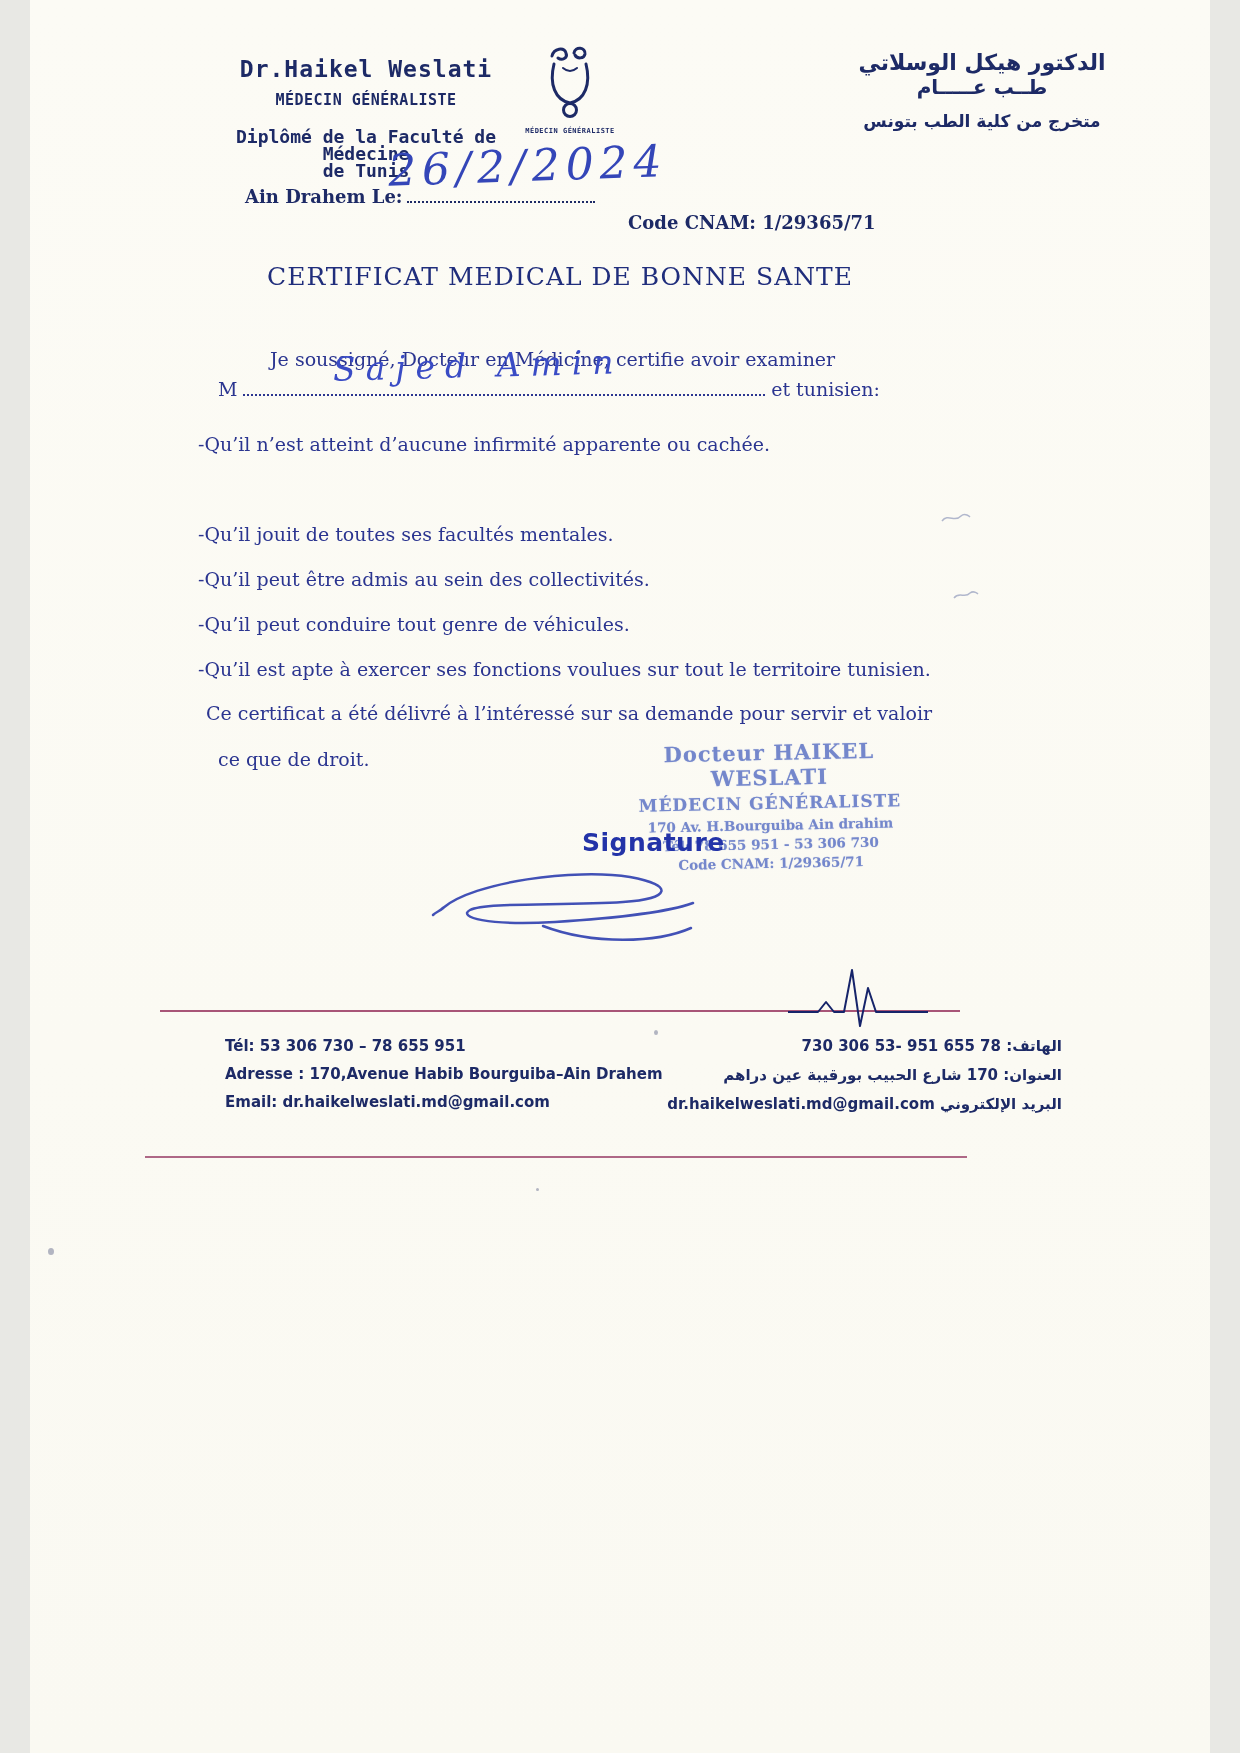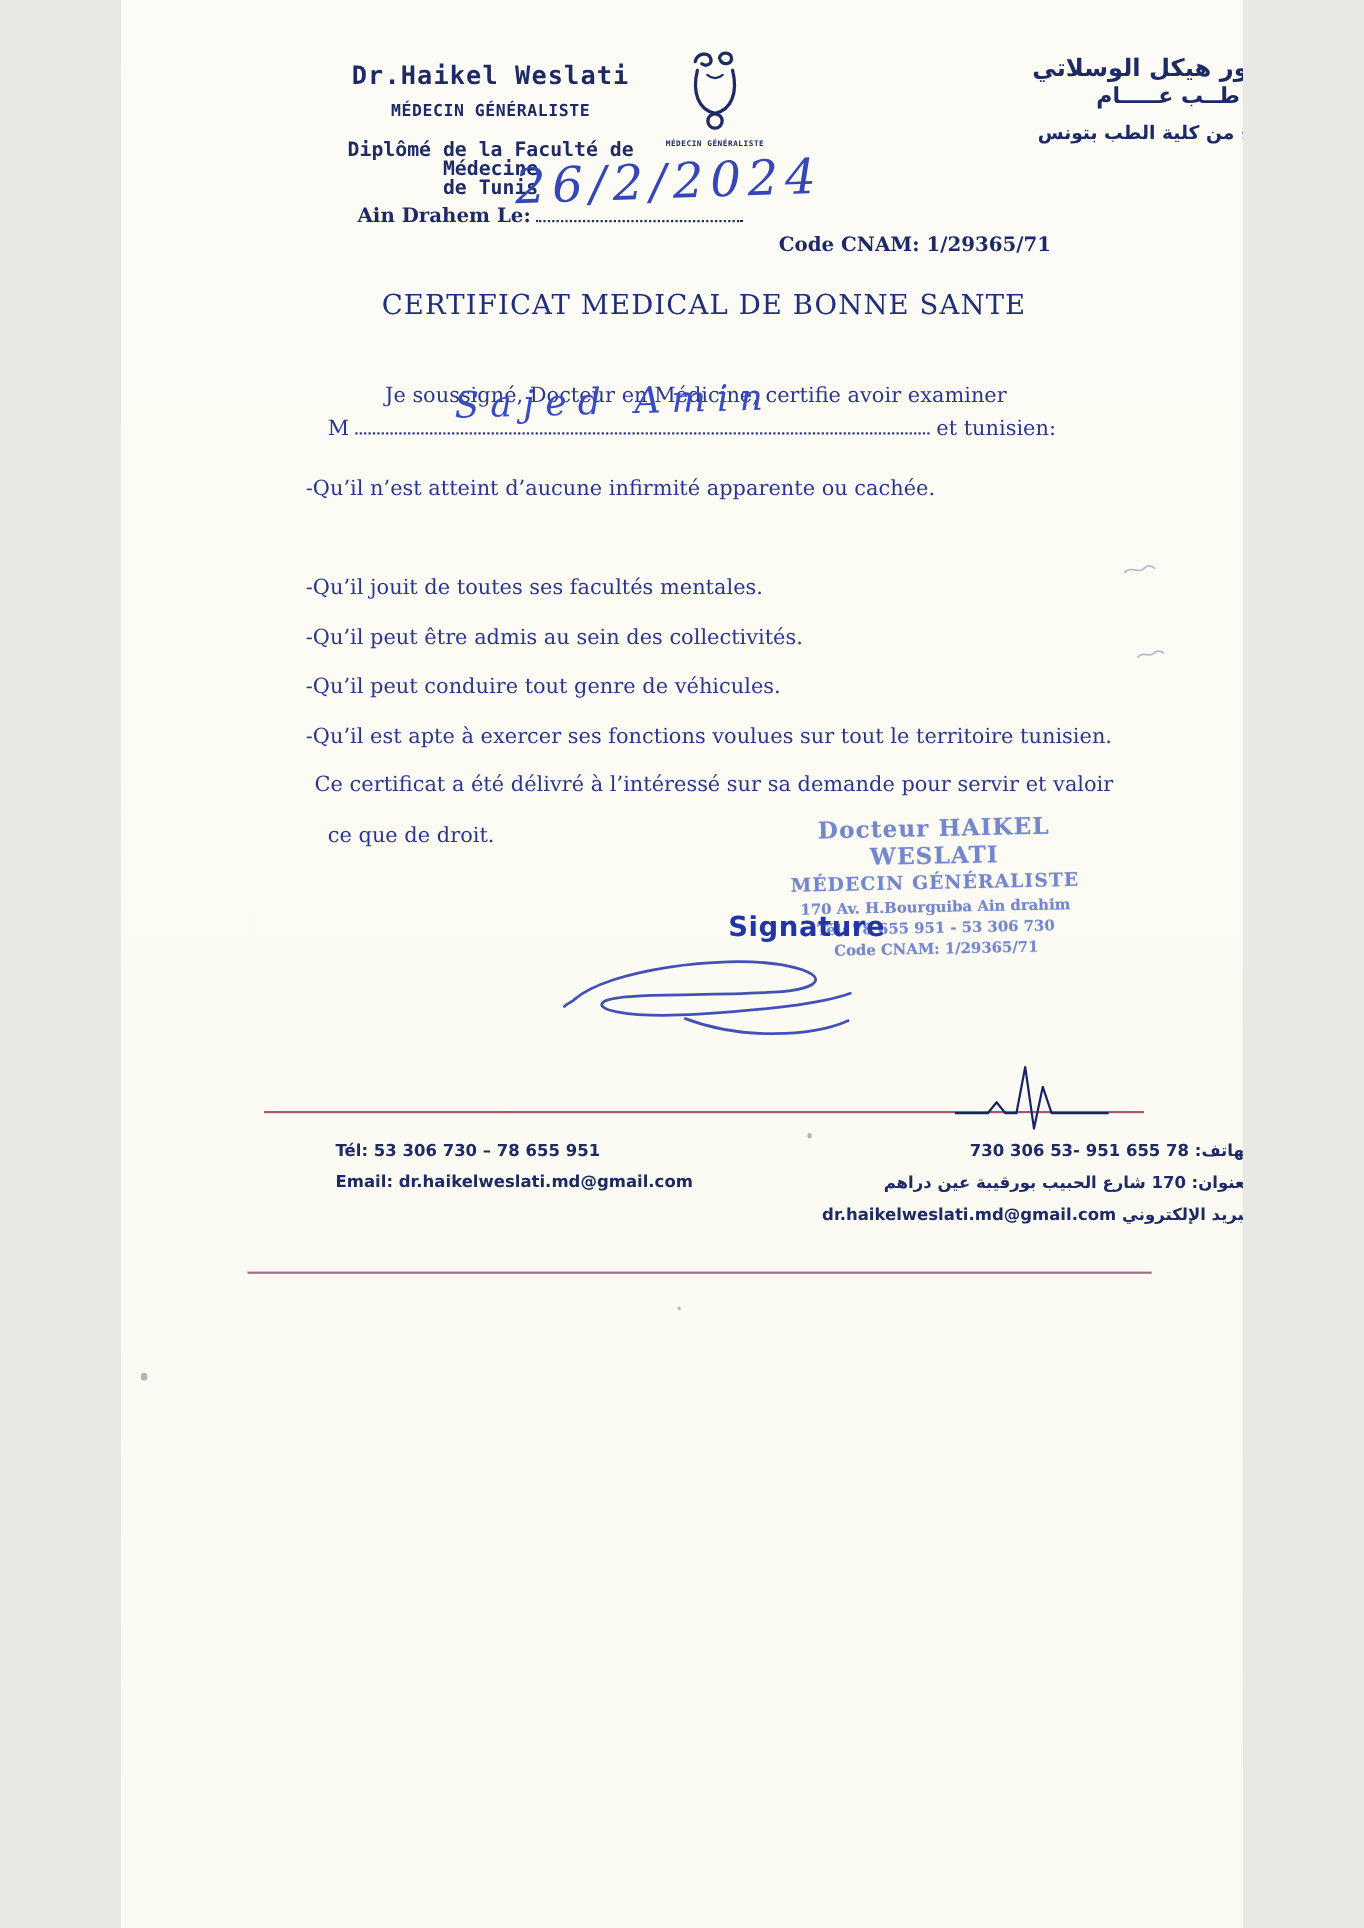--- a/index.html
+++ b/index.html
@@ -1,18 +1,18 @@
 <!DOCTYPE html>
 <html><head>
 <meta charset="utf-8">
 <style>
   html,body { margin:0; padding:0; background:#e8e8e4; }
   .page {
     position:relative;
-    width:1020px; height:1753px;
+    width:1180px; height:1753px;
     margin:0 auto;
     background:linear-gradient(180deg,#fcfbf5 0%, #fbfaf3 60%, #faf9f2 100%);
     font-family:"DejaVu Serif", serif;
     color:#2b3590;
     overflow:hidden;
   }
 
   
   .header-left {
     position:absolute; left:190px; top:56px; width:292px;
@@ -210,20 +210,21 @@
 
   <div class="rule1"></div>
   <div class="ecg">
     <svg width="140" height="72" viewBox="0 0 140 72">
       <polyline points="0,52 30,52 38,42 46,52 56,52 64,10 72,66 80,28 88,52 140,52" fill="none" stroke="#16246a" stroke-width="2" stroke-linejoin="round"></polyline>
     </svg>
   </div>
 
   <div class="f-left">
     <div>Tél: 53 306 730 – 78 655 951</div>
+    <div>Adresse : 170,Avenue Habib Bourguiba–Ain Drahem</div>
     <div>Email: dr.haikelweslati.md@gmail.com</div>
   </div>
 
   <div class="f-right" dir="rtl">
     <div>الهاتف: 78 655 951 -53 306 730</div>
     <div>العنوان: 170 شارع الحبيب بورقيبة عين دراهم</div>
     <div>البريد الإلكتروني dr.haikelweslati.md@gmail.com</div>
   </div>
 
   <div class="rule2"></div>

